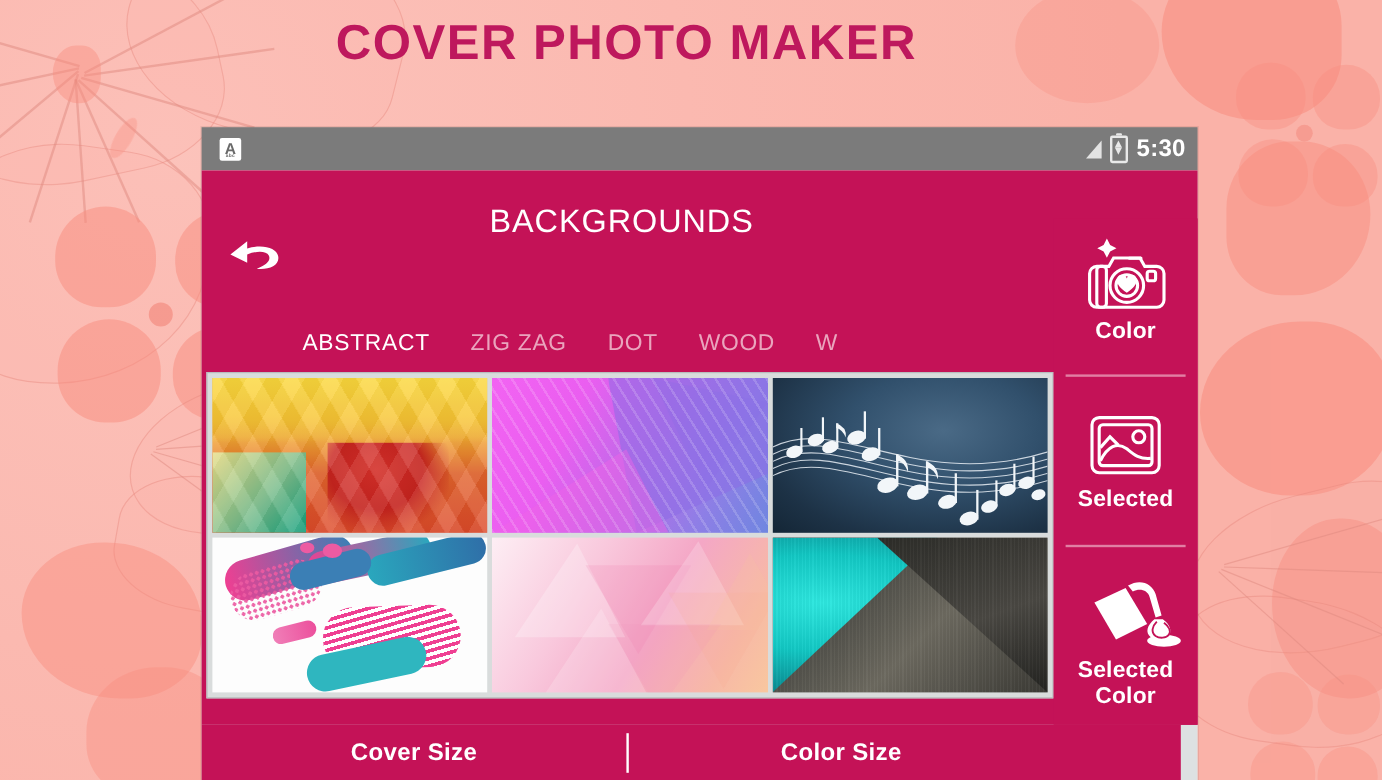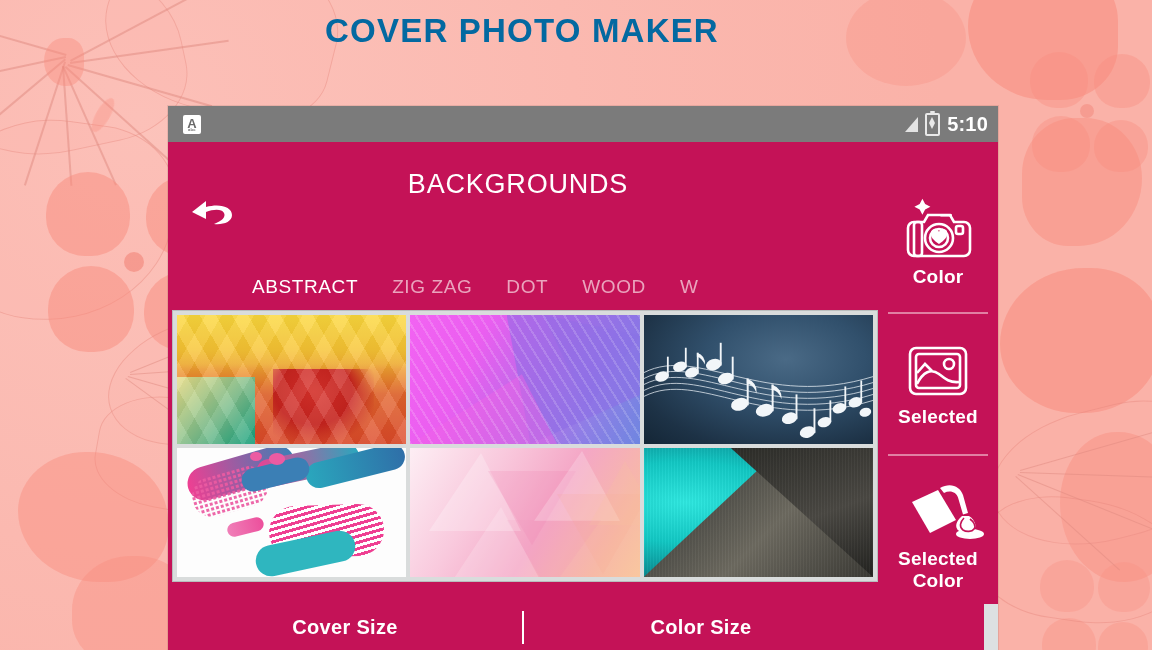--- a/index.html
+++ b/index.html
@@ -108,22 +108,22 @@
   .sidelabel{font-size:19px;font-weight:bold;line-height:22px;letter-spacing:.2px;}
   .sidesep{position:absolute;left:10px;width:100px;height:2px;background:#e17fa3;}
 
   
   .bottombar{position:absolute;left:0;top:462px;width:816px;height:46px;background:#c41257;}
   .bbtn{position:absolute;top:0;height:46px;line-height:46px;text-align:center;color:#fff;
         font-size:20px;font-weight:bold;letter-spacing:.3px;}
   .bdiv{position:absolute;left:354px;top:7px;width:2px;height:33px;background:#fff;}
 
   
-  .h1{position:absolute;left:0;top:12px;width:1044px;text-align:center;color:#0369a1;
-      font-size:33px;font-weight:bold;letter-spacing:1.2px;}
+  .h1{position:absolute;left:0;top:12px;width:1044px;text-align:center;color:#be185d;
+      font-size:41px;font-weight:bold;letter-spacing:1.2px;}
   .h2{position:absolute;left:0;top:54px;width:1152px;text-align:center;color:#e0557f;
       font-size:26px;letter-spacing:.2px;}
   svg{display:block;}
 </style>
 </head>
 <body>
 
 <div id="stage">
 
   <div class="bg-base"></div>
@@ -199,21 +199,21 @@
     <div class="statusbar">
       <div class="sb-appicon">
         <span>A</span>
         <small>abc</small>
       </div>
       <div class="sb-right">
         <div class="sig"></div>
         <div class="batt">
             <i></i>
           </div>
-        <div class="sb-time">5:10</div>
+        <div class="sb-time">5:30</div>
       </div>
     </div>
 
     <div class="appbody">
       <div class="magenta"></div>
 
       <div class="backbtn">
         <svg width="62" height="44" viewBox="0 0 62 44">
           <path d="M12 22 L26 11 L26 17 C40 13 52 17 52 25 C52 32 43 35 34 34 C42 31 46 27 44 23 C42 19 34 19 26 22 L26 29 Z" fill="#ffffff"></path>
         </svg>

